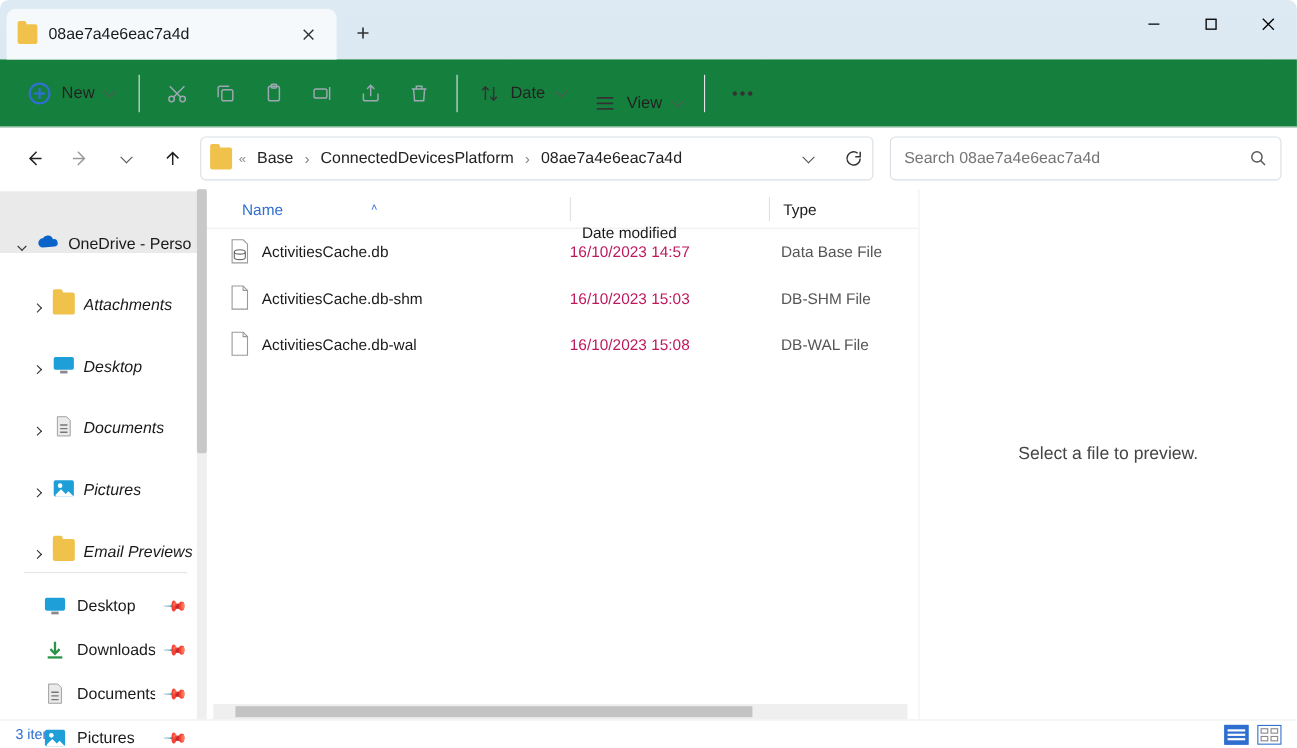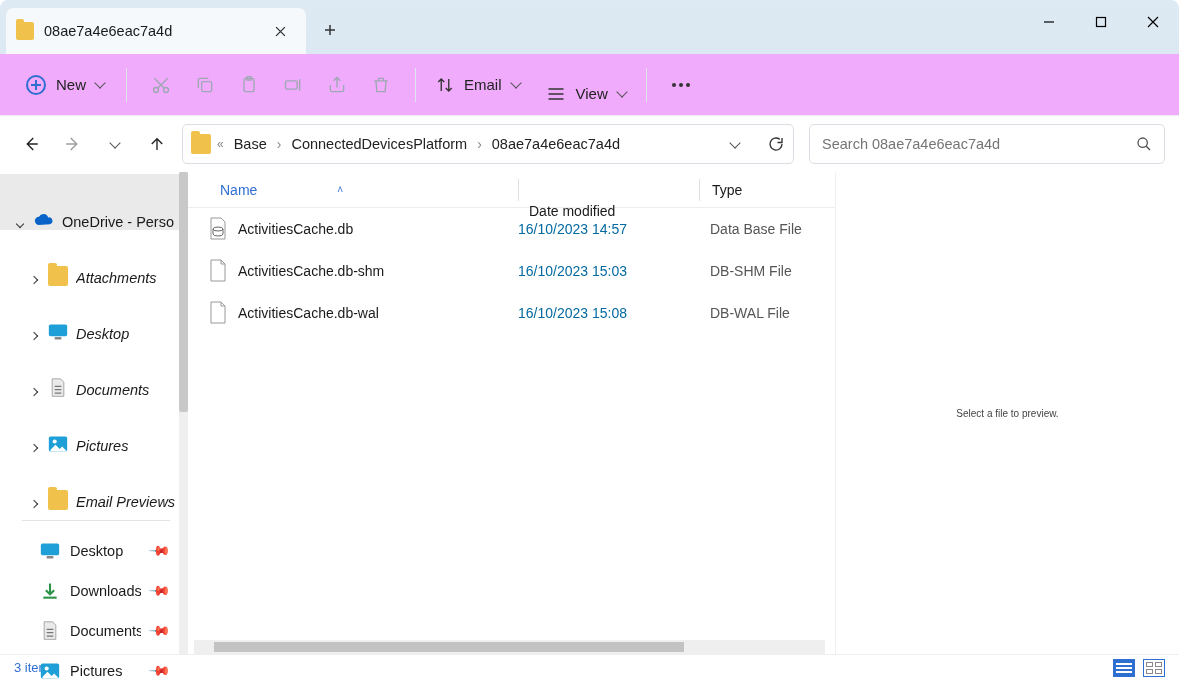--- a/index.html
+++ b/index.html
@@ -9,21 +9,21 @@
 .titlebar { height: 54px; background: linear-gradient(to bottom, #dde9f3, #dce8f2); display: flex; align-items: flex-start; border-radius: 8px 8px 0 0; }
 .tab { margin-left: 6px; height: 46px; margin-top: 8px; background: #f5f9fc; border-radius: 8px 8px 0 0; display: flex; align-items: center; padding: 0 12px 0 10px; min-width: 300px; }
 .tab .ficon { width: 18px; height: 18px; margin-right: 10px; }
 .tab-title { flex: 1; font-size: 14.5px; }
 .tab-close { width: 28px; height: 28px; display: flex; align-items: center; justify-content: center; color: #333; border-radius: 4px; }
 .tab-new { width: 40px; height: 40px; margin-top: 10px; margin-left: 4px; display: flex; align-items: center; justify-content: center; color: #333; }
 .win-controls { margin-left: auto; display: flex; height: 44px; }
 .win-btn { width: 52px; display: flex; align-items: center; justify-content: center; color: #1a1a1a; }
 
 
-.toolbar { height: 62px; background: #f0abfc; display: flex; align-items: center; padding: 0 18px; gap: 4px; border-bottom: 1px solid #eceef0; }
+.toolbar { height: 62px; background: #15803d; display: flex; align-items: center; padding: 0 18px; gap: 4px; border-bottom: 1px solid #eceef0; }
 .new-btn { display: flex; align-items: center; gap: 10px; padding: 6px 8px; color: #1d4ed8; }
 .new-btn .plus { width: 20px; height: 20px; border: 2px solid #2f6fd0; border-radius: 50%; position: relative; }
 .new-btn .plus::before, .new-btn .plus::after { content: ""; position: absolute; background: #2f6fd0; }
 .new-btn .plus::before { left: 50%; top: 3px; bottom: 3px; width: 2px; transform: translateX(-50%); }
 .new-btn .plus::after { top: 50%; left: 3px; right: 3px; height: 2px; transform: translateY(-50%); }
 .new-btn .lbl { color: #222; font-size: 15px; }
 .tb-sep { width: 1px; height: 34px; background: #dfe5ea; margin: 0 10px; }
 .tb-icon { width: 40px; height: 40px; display: flex; align-items: center; justify-content: center; color: #9da8b2; }
 .tb-text-btn { display: flex; align-items: center; gap: 10px; padding: 4px 6px; color: #222; font-size: 15px; }
 .chev-down { width: 8px; height: 8px; border-right: 1.5px solid #555; border-bottom: 1.5px solid #555; transform: rotate(45deg); margin-top: -3px; }
@@ -59,27 +59,27 @@
 .content { flex: 1; display: flex; }
 .filelist { flex: 1; min-width: 0; display: flex; flex-direction: column; }
 .headers { display: flex; height: 36px; align-items: center; border-bottom: 1px solid #eee; }
 .col-name { width: 330px; padding-left: 32px; color: #2f6fd0; display: flex; align-items: center; gap: 80px; }
 .sort-ind { font-size: 10px; color: #2f6fd0; }
 .col-date { width: 180px; }
 .col-type { flex: 1; padding-left: 12px; }
 .col-sep { width: 1px; height: 22px; background: #e0e0e0; }
 .row { display: flex; align-items: center; height: 42px; }
 .row .rname { width: 330px; padding-left: 20px; display: flex; align-items: center; gap: 10px; }
-.row .rdate { width: 180px; color: #0369a1; }
+.row .rdate { width: 180px; color: #be185d; }
 .row .rtype { flex: 1; padding-left: 12px; color: #555; }
 .file-icon { width: 20px; height: 24px; flex-shrink: 0; }
 .hscroll { height: 14px; margin: 2px 10px 0 6px; background: #efefef; position: relative; }
 .hscroll-thumb { position: absolute; left: 20px; width: 470px; top: 2px; bottom: 2px; background: #c3c3c3; }
 
-.preview { width: 344px; border-left: 1px solid #f0f0f0; display: flex; align-items: center; justify-content: center; color: #444; font-size: 10px; }
+.preview { width: 344px; border-left: 1px solid #f0f0f0; display: flex; align-items: center; justify-content: center; color: #444; font-size: 16px; }
 
 
 .status { height: 26px; display: flex; align-items: center; padding: 0 14px; font-size: 13px; color: #2f6fd0; border-top: 1px solid #eee; }
 .status .right { margin-left: auto; display: flex; gap: 8px; }
 .view-sm { width: 22px; height: 18px; border: 1px solid #2f6fd0; display: flex; flex-direction: column; justify-content: space-evenly; padding: 1px 2px; }
 .view-sm.sel { background: #2f6fd0; }
 .view-sm .ln { height: 2px; background: #2f6fd0; }
 .view-sm.sel .ln { background: #fff; }
 .view-sm.grid { display: grid; grid-template-columns: 1fr 1fr; grid-template-rows: 1fr 1fr; gap: 2px; padding: 2px; }
 .view-sm.grid .sq { border: 1px solid #888; }
@@ -165,21 +165,21 @@
   <div class="tb-icon">
       <svg width="20" height="20" viewBox="0 0 24 24" fill="none" stroke="#9da8b2" stroke-width="1.6">
         <path d="M4 7 h16 M9 7 V4 h6 v3 M6 7 l1 13 h10 l1-13"></path>
       </svg>
     </div>
   <div class="tb-sep"></div>
   <div class="tb-text-btn">
     <svg width="18" height="18" viewBox="0 0 24 24" fill="none" stroke="#333" stroke-width="1.8">
         <path d="M7 4 v16 M3 8 l4-4 4 4 M17 20 V4 M13 16 l4 4 4-4"></path>
       </svg>
-    <span>Email</span>
+    <span>Date</span>
     <span class="chev-down"></span>
   </div>
   <div class="tb-text-btn" style="margin-left:10px;margin-top:18px;">
     <svg width="20" height="18" viewBox="0 0 24 20" fill="none" stroke="#333" stroke-width="1.8">
         <path d="M3 4 h18 M3 10 h18 M3 16 h18"></path>
       </svg>
     <span>View</span>
     <span class="chev-down"></span>
   </div>
   <div class="tb-sep"></div>

